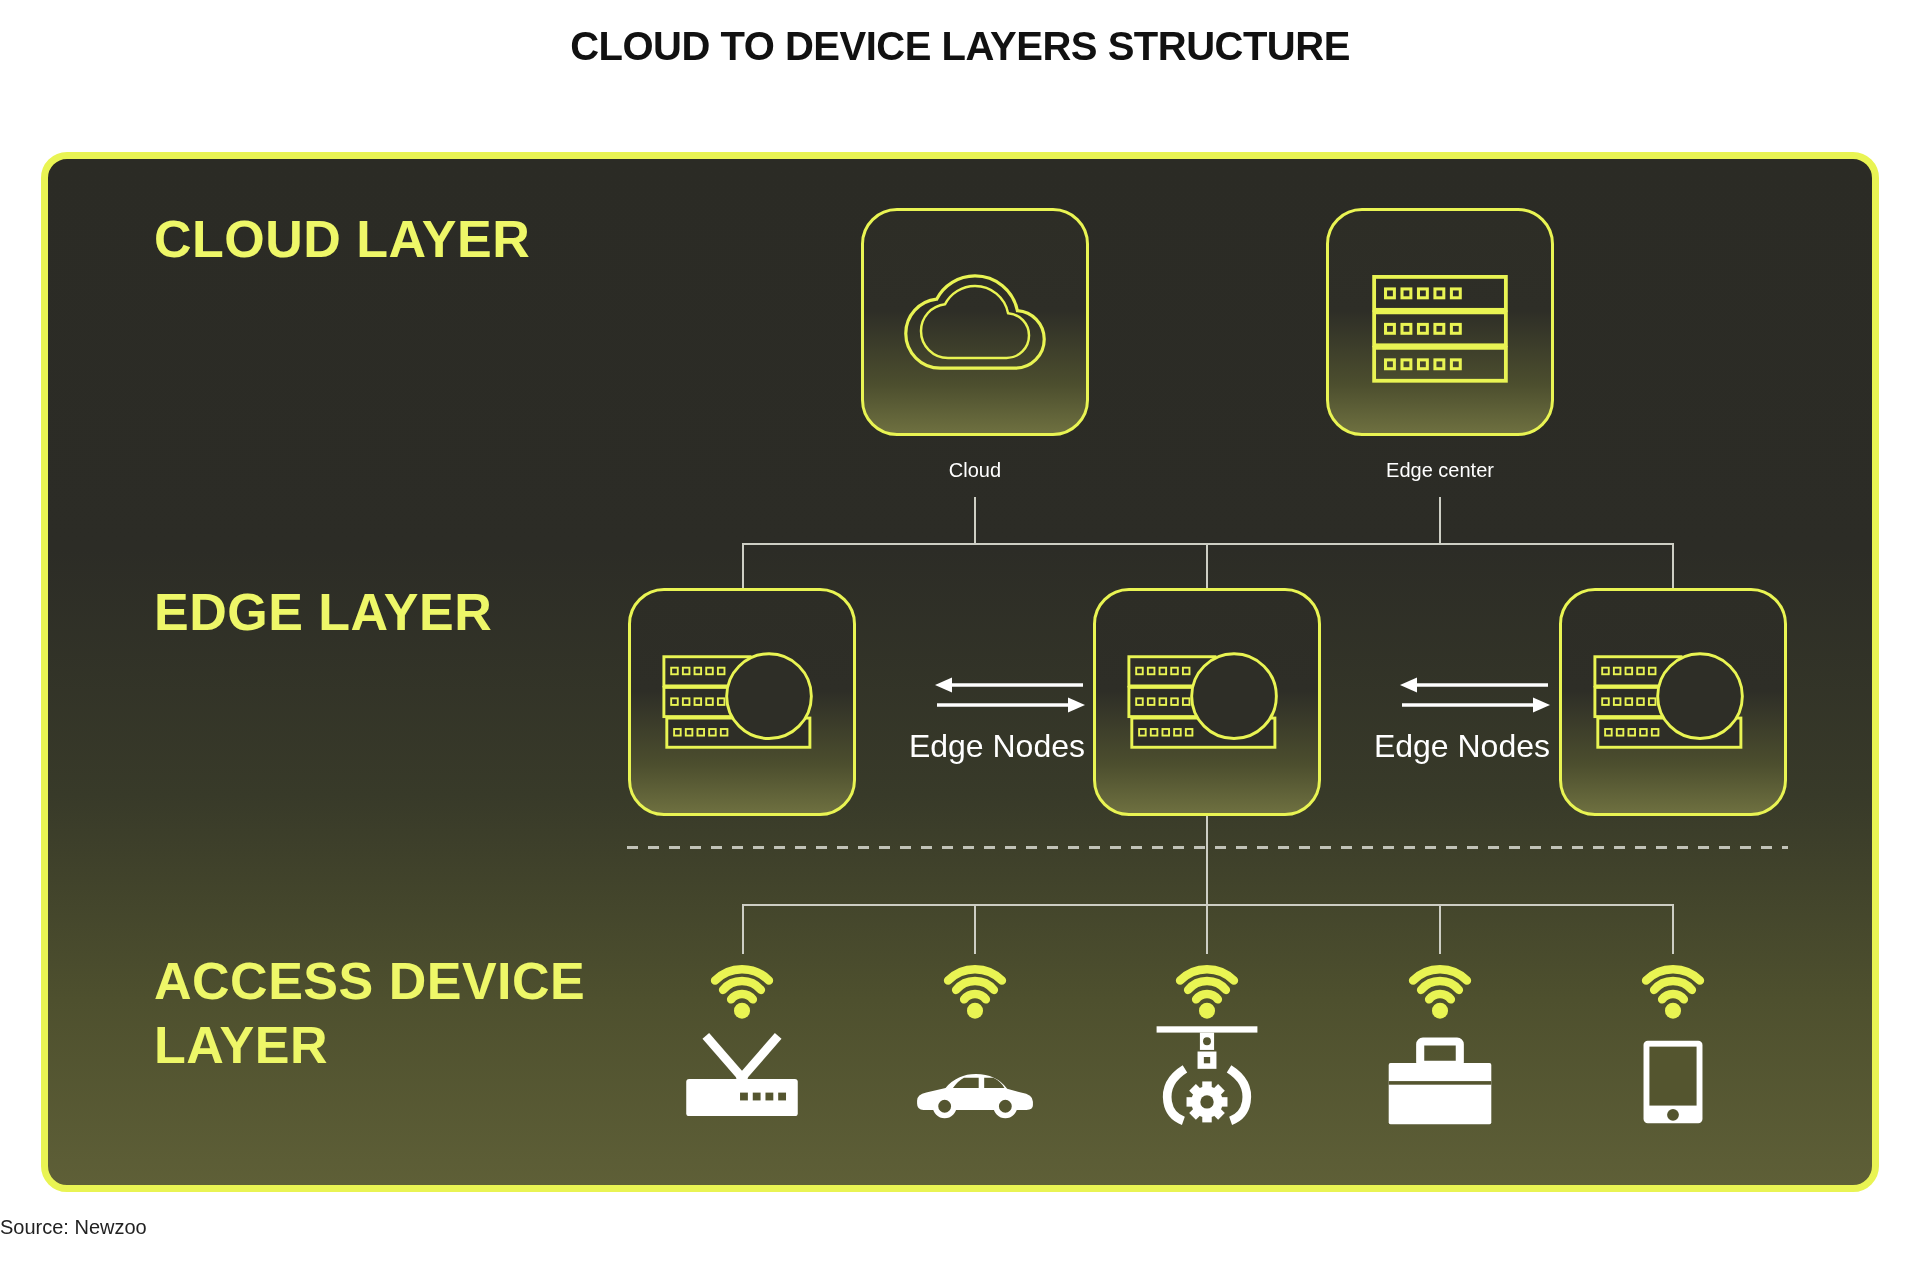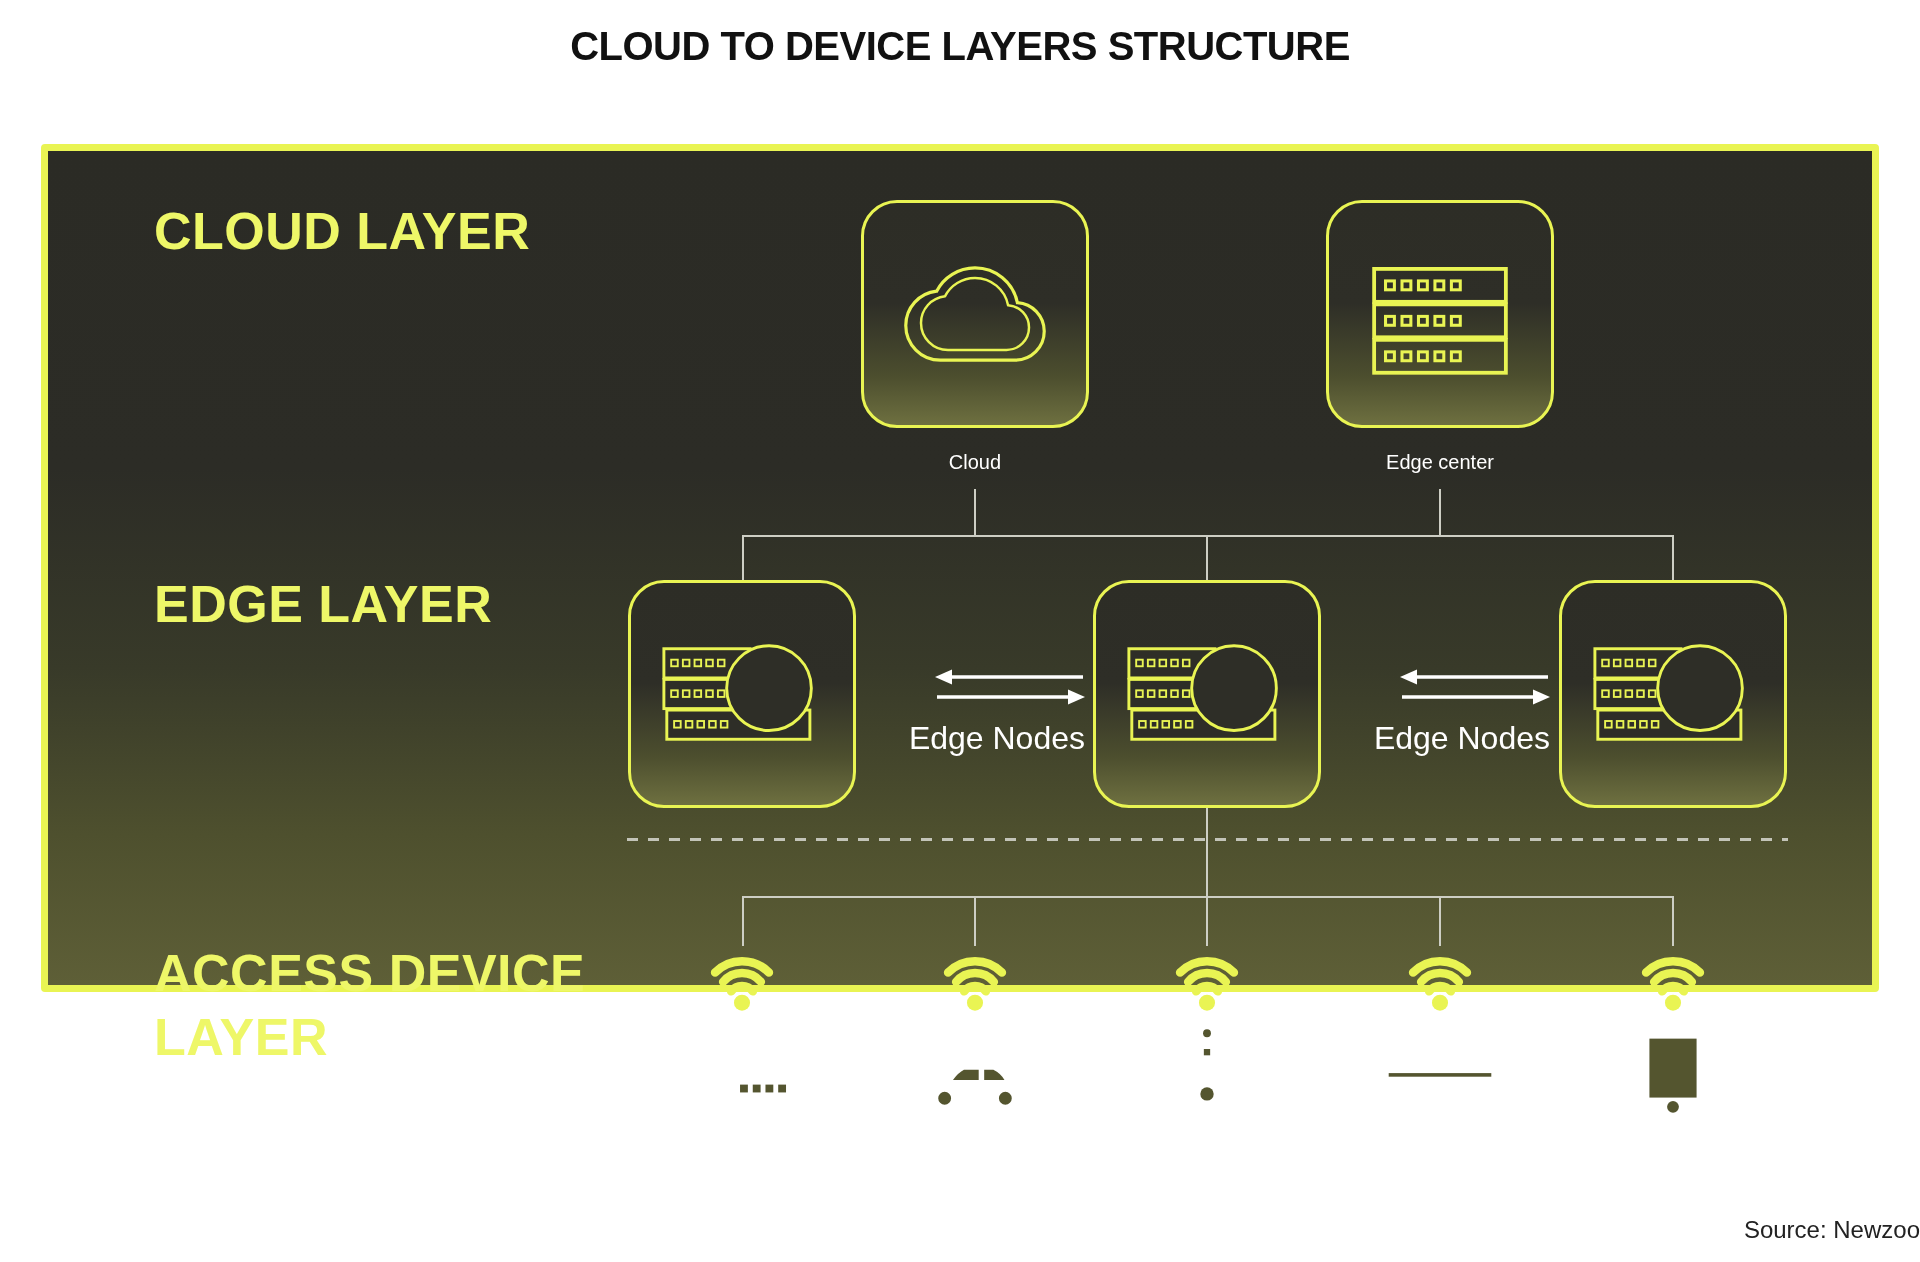--- a/index.html
+++ b/index.html
@@ -3,21 +3,21 @@
 <meta charset="utf-8">
 <style>
   :root{
     --accent:#e9f453; --heading:#eef768; --connector:#cdcec4; --cutout:#54552f;
     --panel-top:#2b2b25; --panel-bottom:#5e5f37; --title-text:#111111; --source-text:#222222;
     --dark:#2e2e27;
   }
   *{margin:0;padding:0;box-sizing:border-box;}
   body{width:1920px;height:1262px;background:#ffffff;font-family:"Liberation Sans","DejaVu Sans",sans-serif;overflow:hidden;position:relative;}
   .title{position:absolute;top:24px;left:0;width:100%;text-align:center;font-size:40px;font-weight:700;letter-spacing:-0.5px;color:var(--title-text);}
-  .panel{position:absolute;left:41px;top:144px;width:1838px;height:848px;border:7px solid var(--accent);border-radius:4px;
+  .panel{position:absolute;left:41px;top:152px;width:1838px;height:1040px;border:7px solid var(--accent);border-radius:26px;
          background:linear-gradient(180deg,#2b2b25 0%,#2c2c26 38%,#383a29 62%,#4e502e 82%,#5e5f37 100%);}
   .layer-heading{position:absolute;font-size:52px;font-weight:700;color:var(--heading);letter-spacing:0.5px;line-height:64px;}
   .lh-cloud{left:106px;top:48px;}
   .lh-edge{left:106px;top:421px;}
   .lh-access{left:106px;top:790px;width:500px;}
   .node-box{position:absolute;width:228px;height:228px;border:3px solid var(--accent);border-radius:36px;
             background:linear-gradient(180deg,#2d2d26 0%,#2e2e27 45%,#4c4e2e 78%,#6e7040 100%);
             display:flex;align-items:center;justify-content:center;}
   .nb-cloud{left:813px;top:49px;}
   .nb-data{left:1278px;top:49px;}
@@ -35,21 +35,21 @@
   .el-2{left:1282px;}
   .edge-link .lbl{margin-top:8px;font-size:32px;font-weight:500;color:#ffffff;}
   .wifi{position:absolute;top:795px;}
   .w1{left:656px;}.w2{left:889px;}.w3{left:1121px;}.w4{left:1354px;}.w5{left:1587px;}
   .device{position:absolute;}
   .d-router{left:635px;top:871px;}
   .d-car{left:866px;top:905px;}
   .d-claw{left:1107px;top:861px;}
   .d-case{left:1338px;top:877px;}
   .d-tablet{left:1593px;top:879px;}
-  .source{position:absolute;top:1216px;left:0;width:100%;text-align:right;font-size:24px;color:var(--source-text);}
+  .source{position:absolute;top:1216px;left:0;width:100%;text-align:left;font-size:20px;color:var(--source-text);}
   
   .sA{stroke:var(--accent);fill:none;}
   .sAd{stroke:var(--accent);fill:var(--dark);}
   .fA{fill:var(--accent);}
   .aA{stroke:var(--accent);fill:none;stroke-linecap:round;}
   .fW{fill:#ffffff;}
   .sW{stroke:#ffffff;fill:none;}
   .fC{fill:var(--cutout);}
   .wheel{stroke:#ffffff;fill:var(--cutout);}
 </style>

